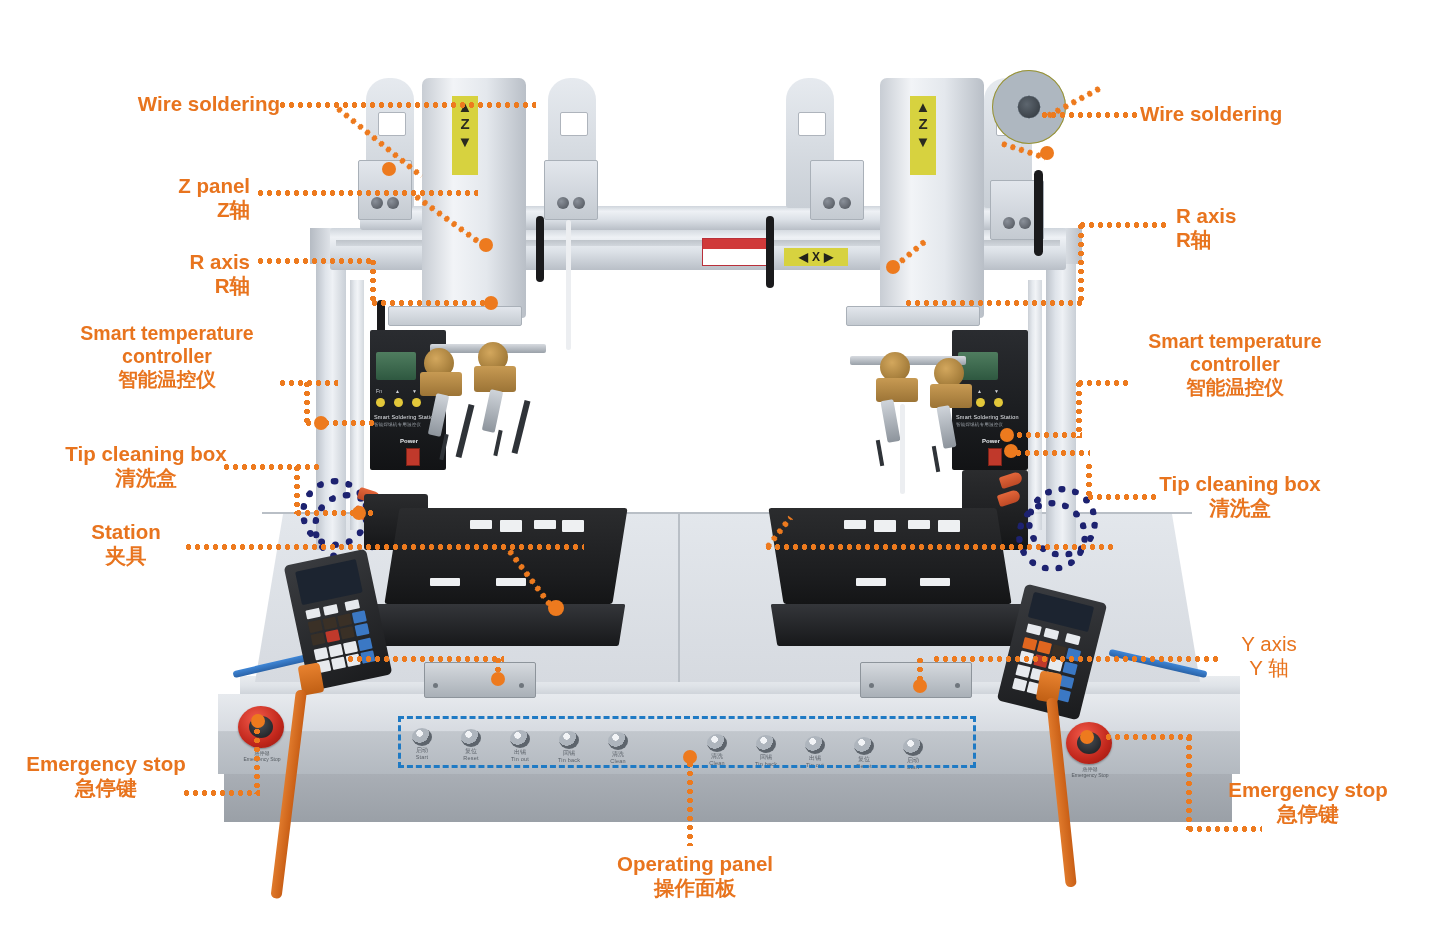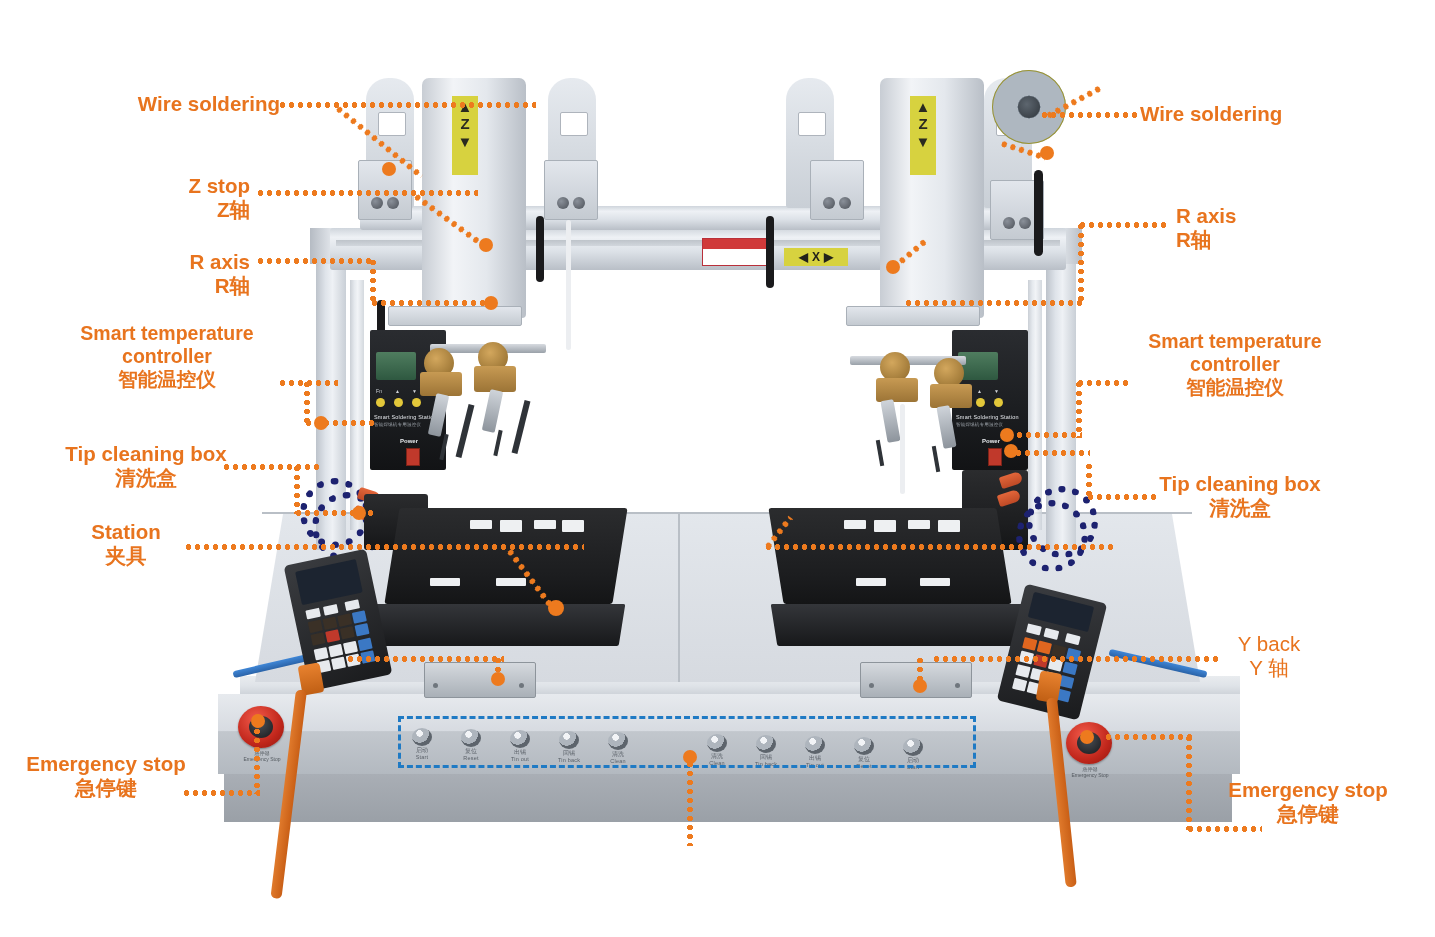--- a/index.html
+++ b/index.html
@@ -493,21 +493,21 @@
   <span class="dot" style="left:1080px;top:730px;width:14px;height:14px;"></span>
 
   <div class="leader v" style="left:687px;top:760px;width:6px;height:86px;"></div>
   <span class="dot" style="left:683px;top:750px;width:14px;height:14px;"></span>
 
   <div class="label l-20 align-right" style="left:130px;top:92px;width:150px;">
     <span class="en">Wire soldering</span>
   </div>
 
   <div class="label l-20 align-right" style="left:110px;top:174px;width:140px;">
-    <span class="en">Z stop</span>
+    <span class="en">Z panel</span>
     <span class="cn">Z轴</span>
   </div>
 
   <div class="label l-20 align-right" style="left:110px;top:250px;width:140px;">
     <span class="en">R axis</span>
     <span class="cn">R轴</span>
   </div>
 
   <div class="label l-19 align-center" style="left:64px;top:322px;width:206px;">
     <span class="en">Smart temperature</span>
@@ -544,23 +544,27 @@
     <span class="en">controller</span>
     <span class="cn">智能温控仪</span>
   </div>
 
   <div class="label l-20 align-center" style="left:1156px;top:472px;width:168px;">
     <span class="en">Tip cleaning box</span>
     <span class="cn">清洗盒</span>
   </div>
 
   <div class="label l-20 align-center thin" style="left:1214px;top:632px;width:110px;">
-    <span class="en">Y back</span>
+    <span class="en">Y axis</span>
     <span class="cn">Y 轴</span>
   </div>
 
   <div class="label l-20 align-center" style="left:1218px;top:778px;width:180px;">
     <span class="en">Emergency stop</span>
     <span class="cn">急停键</span>
   </div>
 
+  <div class="label l-20 align-center" style="left:600px;top:852px;width:190px;">
+    <span class="en">Operating panel</span>
+    <span class="cn">操作面板</span>
+  </div>
 
 </div>
 
 </body></html>

